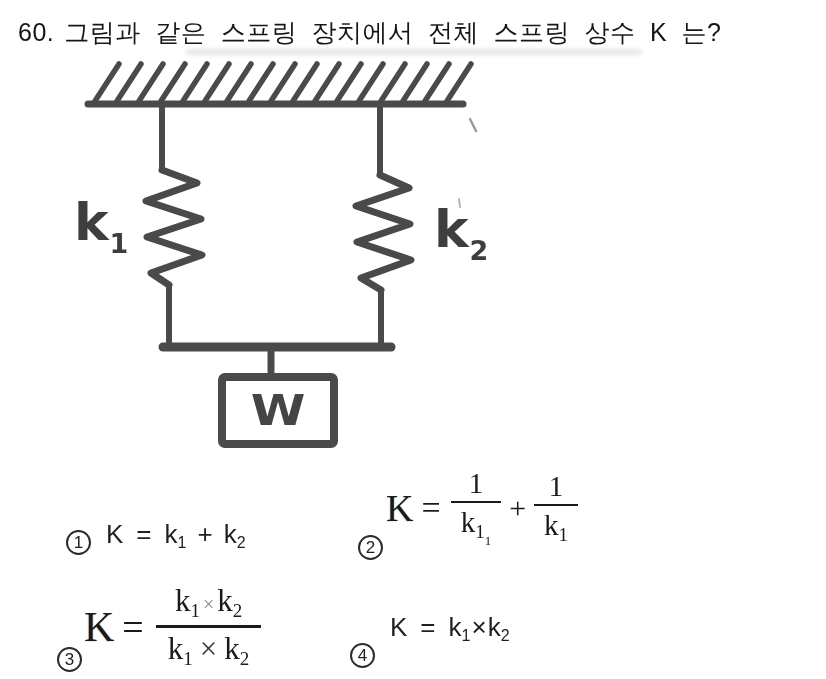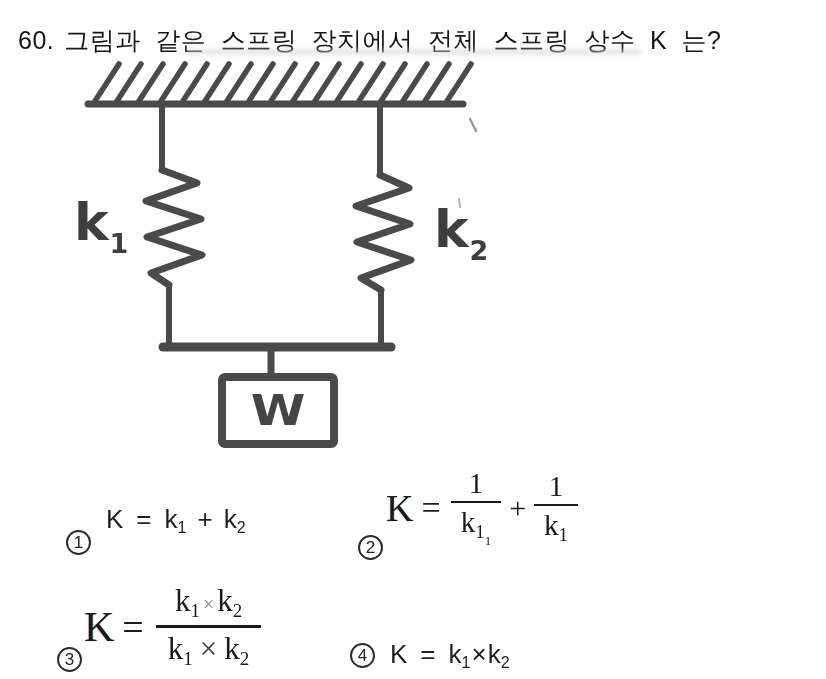--- a/index.html
+++ b/index.html
@@ -5,21 +5,21 @@
   html,body { margin:0; padding:0; background:#ffffff; }
   .page {
     position:relative; width:826px; height:679px;
     background:#ffffff; overflow:hidden;
     font-family:"Liberation Sans","DejaVu Sans",sans-serif;
     color:#1c1c1c;
   }
 
   
   .title {
-    position:absolute; left:18px; top:24px;
+    position:absolute; left:18px; top:16px;
     font-size:25px; letter-spacing:0.5px; word-spacing:7px;
     color:#161616; white-space:nowrap;
   }
   .title .qnum { margin-right:10px; }
 
   
   .ghost {
     position:absolute; left:186px; top:49px; width:456px; height:6px;
     background:#cfcfcf; opacity:.5; filter:blur(2px); border-radius:3px;
   }
@@ -143,21 +143,21 @@
     <span class="kbase">k</span><span class="ksub">1</span>
   </div>
   <div class="klabel" style="left:434px; top:203px">
     <span class="kbase">k</span><span class="ksub">2</span>
   </div>
   <div class="wlabel">W</div>
 
   <div class="marker" style="left:66px; top:530px">
     <span>1</span>
   </div>
-  <div class="sf" style="left:106px; top:504px">
+  <div class="sf" style="left:106px; top:519px">
     <span>K</span><span class="eq">=</span><span>k</span><span class="ssub">1</span><span class="op-plus">+</span><span>k</span><span class="ssub">2</span>
   </div>
 
   <div class="marker" style="left:358px; top:535px">
     <span>2</span>
   </div>
   <div class="mf" style="left:386px; top:468px">
     <span class="lhs">K</span>
     <span class="eq">=</span>
     <span class="frac">
@@ -179,17 +179,17 @@
     <span class="eq">=</span>
     <span class="frac">
       <span class="num"><span>k</span><span class="fsub">1</span><span class="times-small">×</span><span>k</span><span class="fsub">2</span></span>
       <span class="den"><span>k</span><span class="fsub">1</span><span class="times-big">×</span><span>k</span><span class="fsub">2</span></span>
     </span>
   </div>
 
   <div class="marker" style="left:350px; top:643px">
     <span>4</span>
   </div>
-  <div class="sf" style="left:390px; top:639px">
+  <div class="sf" style="left:390px; top:612px">
     <span>K</span><span class="eq">=</span><span>k</span><span class="ssub">1</span><span class="op-times">×</span><span>k</span><span class="ssub">2</span>
   </div>
 
 </div>
 
 </body></html>

